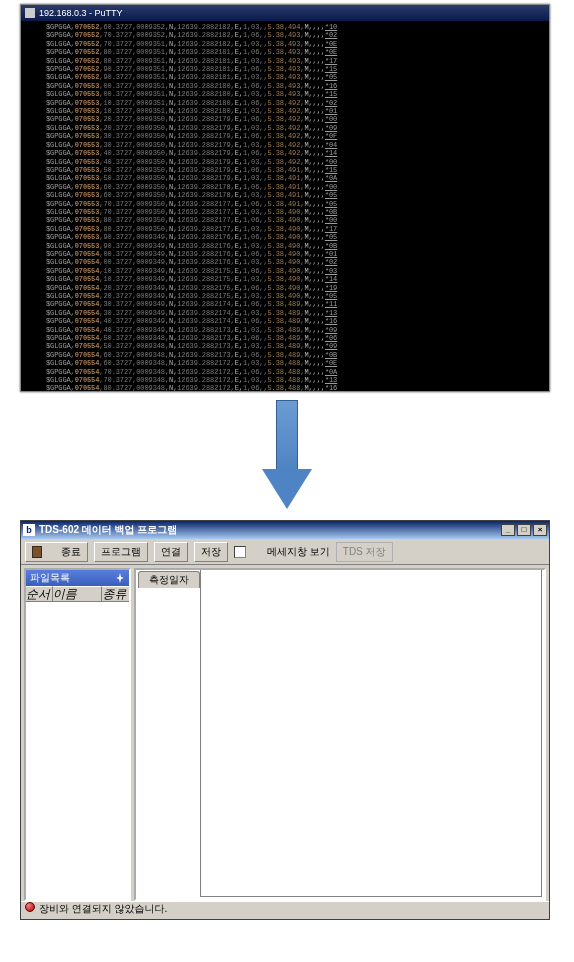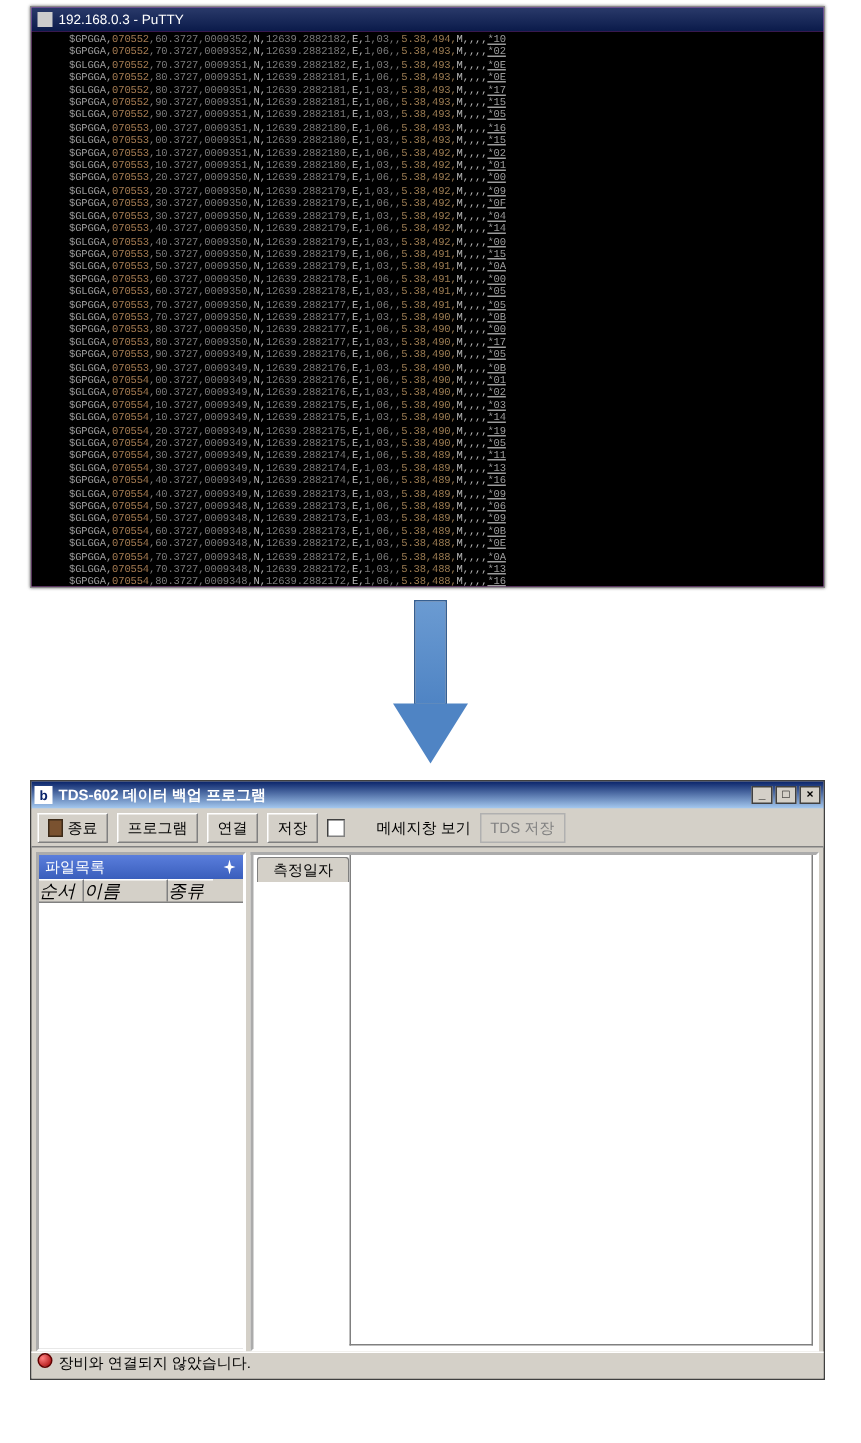--- a/index.html
+++ b/index.html
@@ -2,39 +2,39 @@
 <html><head>
 <meta charset="utf-8">
 <style>
   * { box-sizing: border-box; margin: 0; padding: 0; }
   html, body { width: 574px; height: 962px; background: #fff; font-family: "Segoe UI", Tahoma, sans-serif; }
   .canvas { position: relative; width: 574px; height: 962px; }
 
   
   .putty {
     position: absolute; left: 20px; top: 4px; width: 530px; height: 388px;
-    background: #d946ef; border: 1px solid #888; box-shadow: 0 0 2px #666;
+    background: #737373; border: 1px solid #888; box-shadow: 0 0 2px #666;
     display: flex; flex-direction: column;
   }
   .putty-titlebar {
     height: 16px; background: linear-gradient(#2a3a6a, #0a1a4a);
     display: flex; align-items: center; padding: 0 4px;
     color: #fff; font-size: 9px; gap: 4px;
   }
   .putty-icon {
     width: 10px; height: 10px; background: #ccc; display: inline-block;
   }
   .putty-body {
     flex: 1; background: #000; overflow: hidden; padding: 2px 4px;
     font-family: "Courier New", monospace; font-size: 7px; line-height: 8.4px;
     color: #8a8a8a;
   }
   .nmea-line { white-space: nowrap; letter-spacing: -0.1px; }
   .nmea-line .tag   { color: #9c9c9c; margin-left: 21px; }
-  .nmea-line .time  { color: #a67c52; }
+  .nmea-line .time  { color: #a67c52; font-weight: bold; }
   .nmea-line .lat   { color: #7a7a7a; }
   .nmea-line .ns,
   .nmea-line .ew    { color: #b5b5b5; }
   .nmea-line .lon   { color: #7a7a7a; }
   .nmea-line .flds  { color: #7a7a7a; }
   .nmea-line .alt   { color: #9c7c52; }
   .nmea-line .unit  { color: #b5b5b5; }
   .nmea-line .chk   { color: #9c9c9c; text-decoration: underline; }
 
   
@@ -88,37 +88,37 @@
   }
   .tds-toolbar {
     height: 26px; background: #d4d0c8;
     border-bottom: 1px solid #808080;
     display: flex; align-items: center; padding: 2px 4px; gap: 6px;
   }
   .tbtn {
     height: 20px; padding: 0 6px;
     background: #d4d0c8; border: 1px solid #fff;
     border-right-color: #808080; border-bottom-color: #808080;
-    font-size: 10px; display: inline-flex; align-items: center; gap: 3px;
+    font-size: 10px; display: inline-flex; align-items: center; gap: 19px;
     cursor: pointer;
   }
   .tbtn .door { width: 10px; height: 12px; background: #7a5230; border: 1px solid #3c2a18; }
   .tbtn.disabled { color: #808080; border-color: #b0b0b0; }
   .chkwrap { display: flex; align-items: center; gap: 21px; font-size: 10px; }
   .chkbox {
     width: 12px; height: 12px; background: #fff;
     border: 1px solid #808080; border-top-color:#404040; border-left-color:#404040;
   }
   .tds-body {
     flex: 1; display: flex; gap: 3px; padding: 3px 3px 0 3px;
     min-height: 0;
   }
   .panel-left {
-    width: 140px; display: flex; flex-direction: column;
-    border: 2px inset #fff; background: #a3a3a3;
+    width: 107px; display: flex; flex-direction: column;
+    border: 2px inset #fff; background: #fdba74;
   }
   .panel-left-head {
     height: 16px; background: linear-gradient(#5a7edc, #3a5ebc);
     color: #fff; font-size: 10px; padding: 0 4px;
     display: flex; align-items: center; justify-content: space-between;
   }
   .panel-left-head .pin {
     width: 10px; height: 10px; display:inline-block;
   }
   .panel-left-head .pin svg { display:block; }

